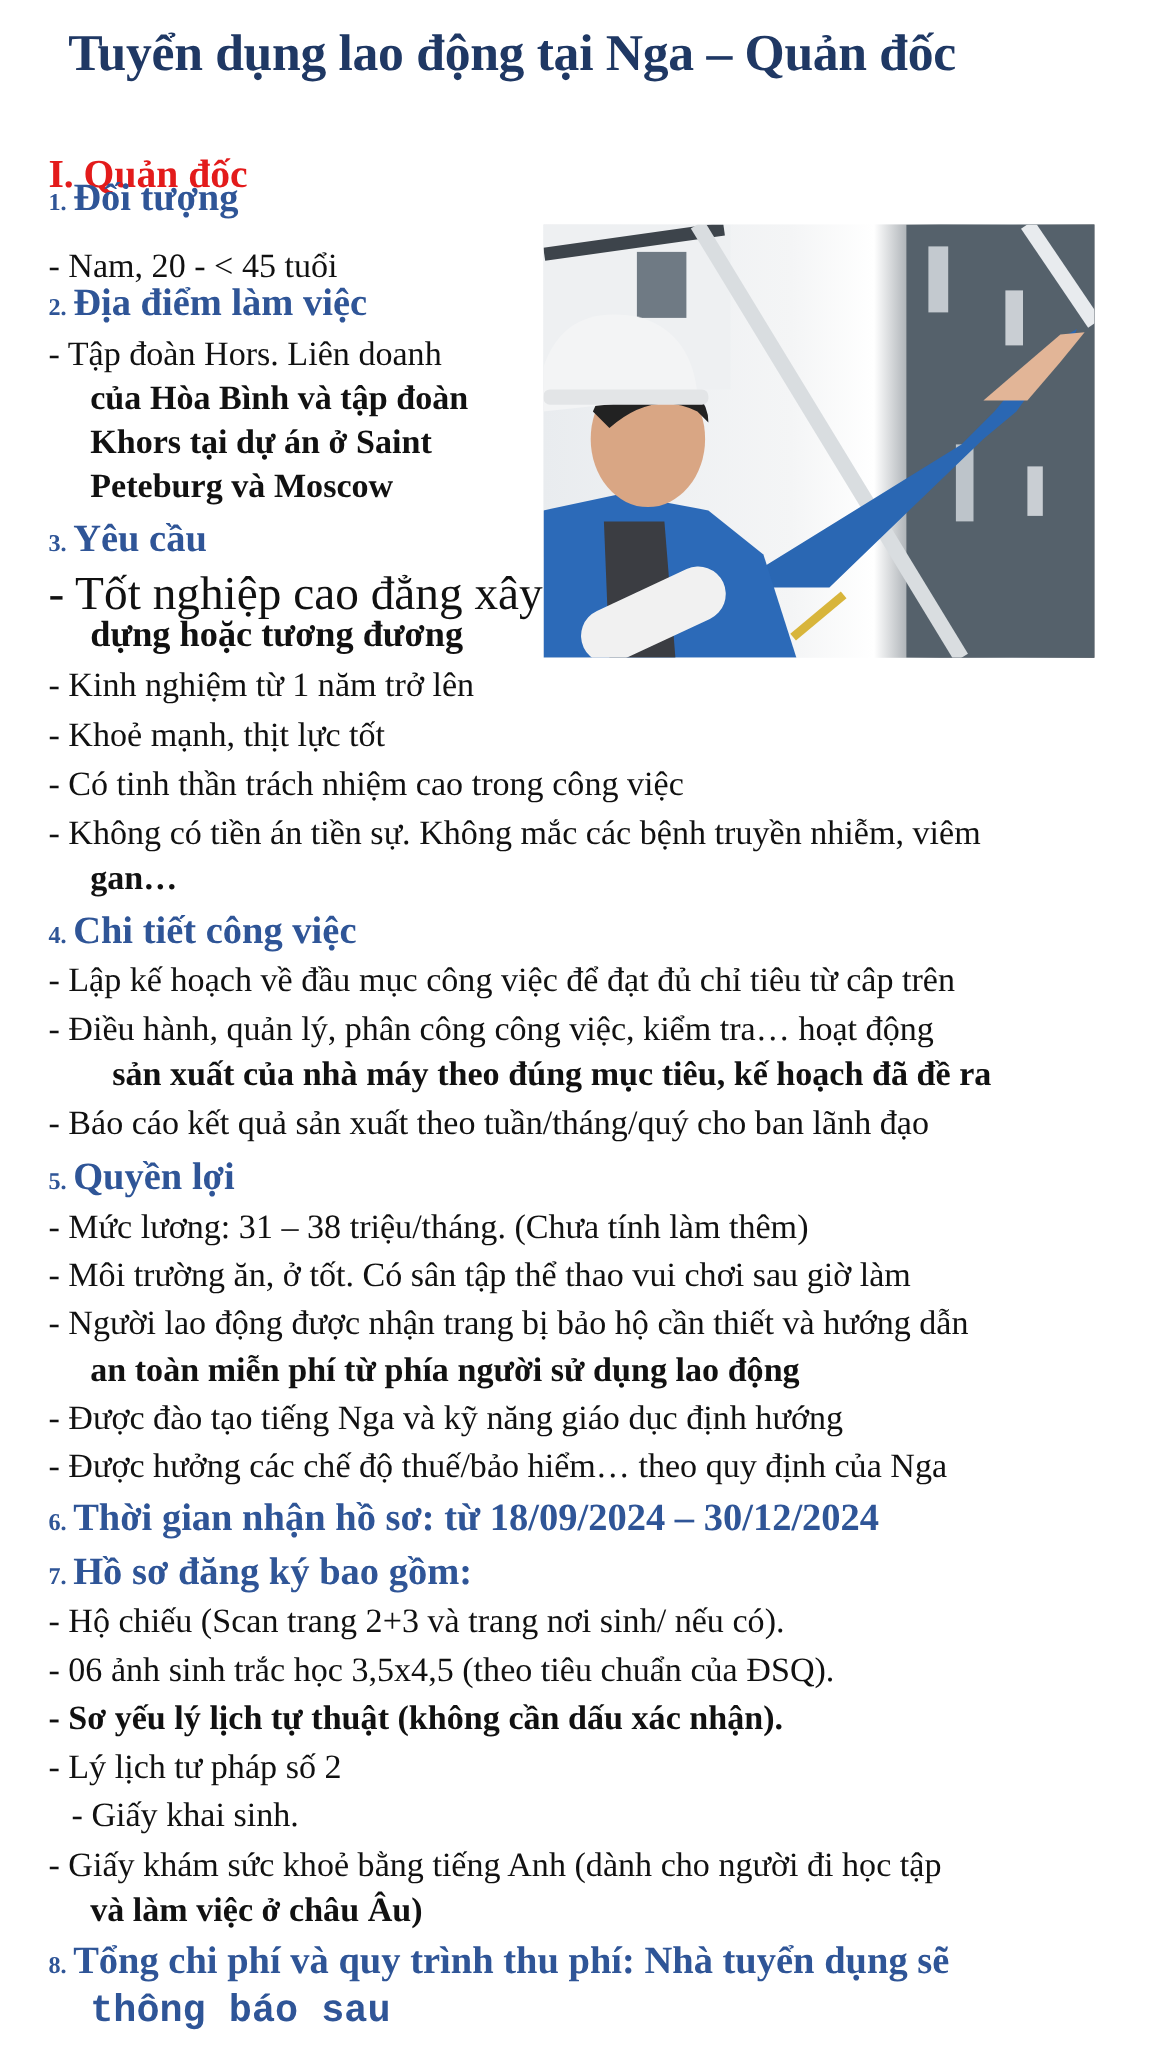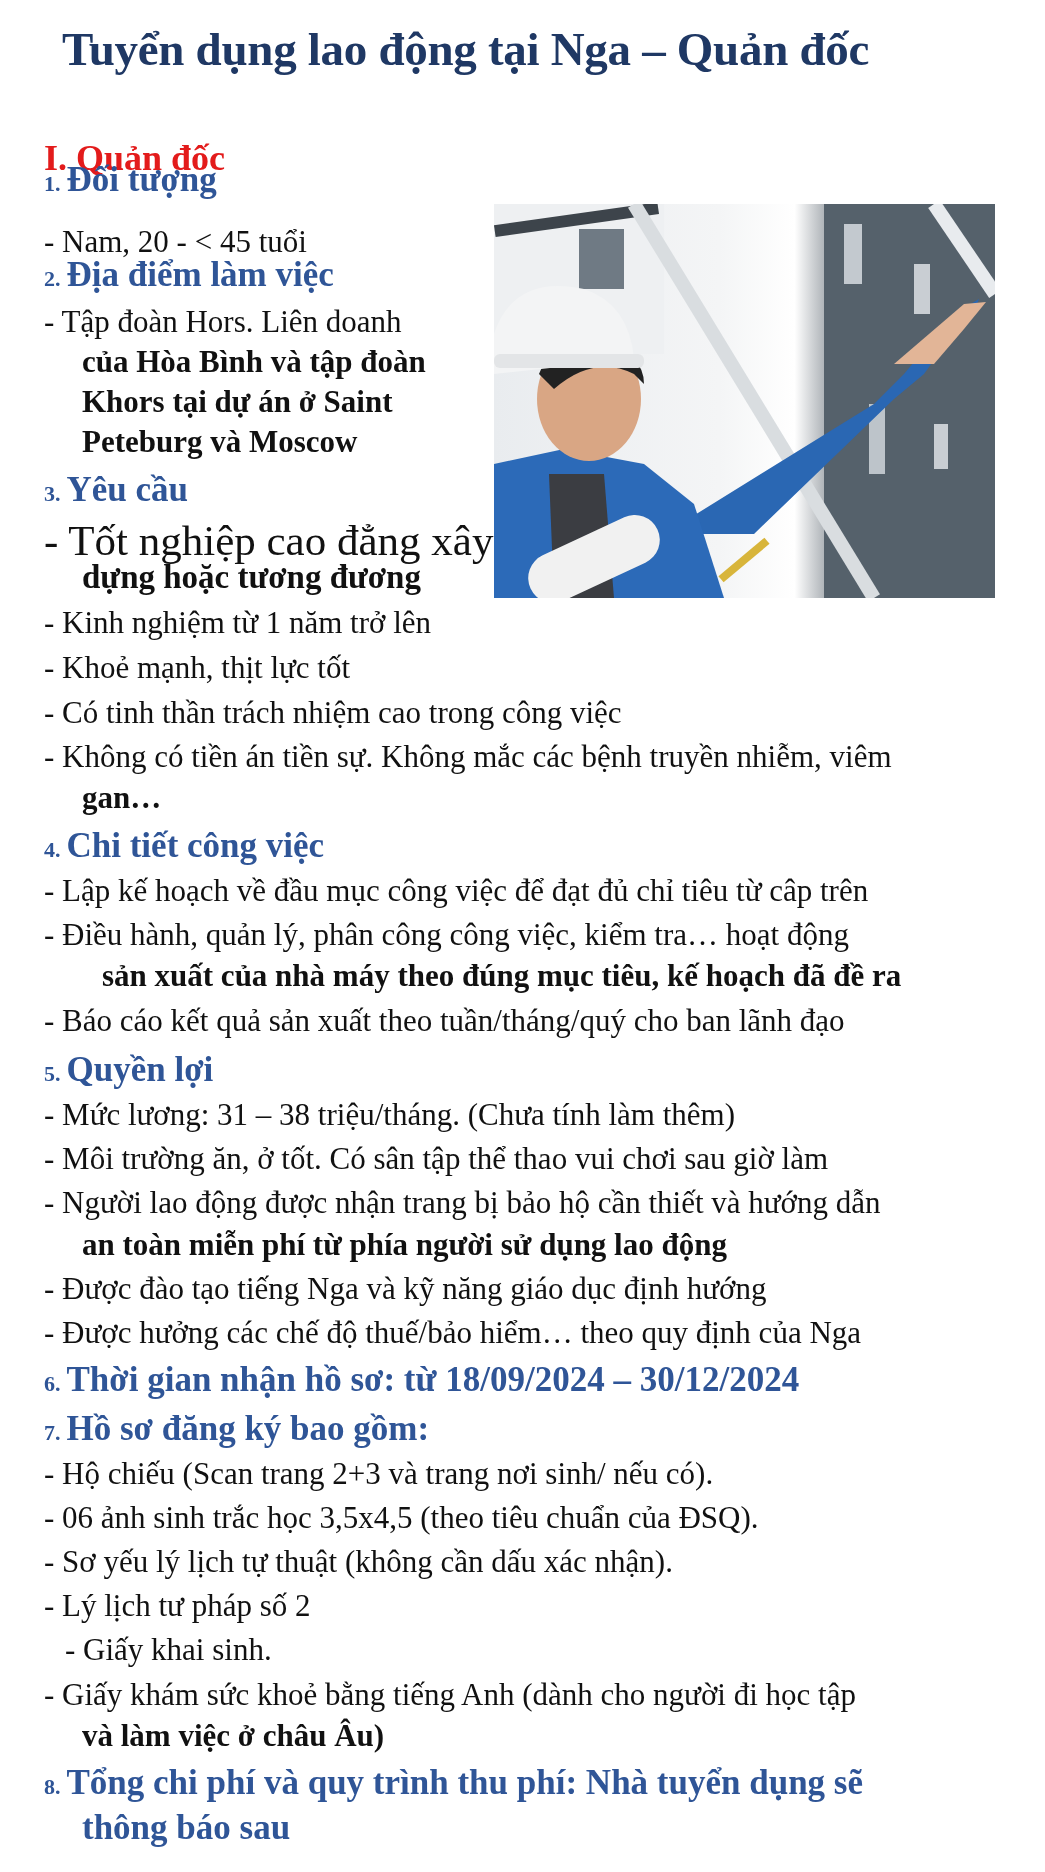--- a/index.html
+++ b/index.html
@@ -51,28 +51,28 @@
 <div class="line" style="top:1185px;">- Người lao động được nhận trang bị bảo hộ cần thiết và hướng dẫn</div>
 <div class="line cont" style="top:1227px;">an toàn miễn phí từ phía người sử dụng lao động</div>
 <div class="line" style="top:1271px;">- Được đào tạo tiếng Nga và kỹ năng giáo dục định hướng</div>
 <div class="line" style="top:1315px;">- Được hưởng các chế độ thuế/bảo hiểm… theo quy định của Nga</div>
 
 <div class="h" style="top:1360px;"><span class="num">6.</span><span>Thời gian nhận hồ sơ: từ 18/09/2024 – 30/12/2024</span></div>
 
 <div class="h" style="top:1409px;"><span class="num">7.</span><span>Hồ sơ đăng ký bao gồm:</span></div>
 <div class="line" style="top:1456px;">- Hộ chiếu (Scan trang 2+3 và trang nơi sinh/ nếu có).</div>
 <div class="line" style="top:1500px;">- 06 ảnh sinh trắc học 3,5x4,5 (theo tiêu chuẩn của ĐSQ).</div>
-<div class="line" style="top:1544px;">- Sơ yếu lý lịch tự thuật (không cần dấu xác nhận).</div>
+<div class="line" style="top:1544px;font-weight:bold;">- Sơ yếu lý lịch tự thuật (không cần dấu xác nhận).</div>
 <div class="line" style="top:1588px;">- Lý lịch tư pháp số 2</div>
 <div class="line" style="top:1632px;margin-left:21px;">- Giấy khai sinh.</div>
 <div class="line" style="top:1677px;">- Giấy khám sức khoẻ bằng tiếng Anh (dành cho người đi học tập</div>
 <div class="line cont" style="top:1718px;">và làm việc ở châu Âu)</div>
 
 <div class="h" style="top:1763px;"><span class="num">8.</span><span>Tổng chi phí và quy trình thu phí: Nhà tuyển dụng sẽ</span></div>
-<div class="h" style="top:1808px;left:82px;">thông báo sau</div>
+<div class="h" style="top:1808px;left:82px;font-family:Liberation Mono, monospace;">thông báo sau</div>
 
 <div class="photo" title="Construction foreman in white hard hat and blue shirt pointing">
   <svg width="501" height="394" viewBox="0 0 501 394" xmlns="http://www.w3.org/2000/svg">
 
     <rect x="0" y="0" width="170" height="150" fill="#eef0f2"></rect>
     <rect x="85" y="25" width="45" height="60" fill="#6f7a84"></rect>
     <rect x="0" y="10" width="165" height="12" fill="#3d444b" transform="rotate(-8 80 16)"></rect>
     <rect x="330" y="0" width="171" height="394" fill="#55616b"></rect>
     <rect x="350" y="20" width="18" height="60" fill="#dfe4e8" opacity="0.8"></rect>
     <rect x="420" y="60" width="16" height="50" fill="#e6eaee" opacity="0.8"></rect>

